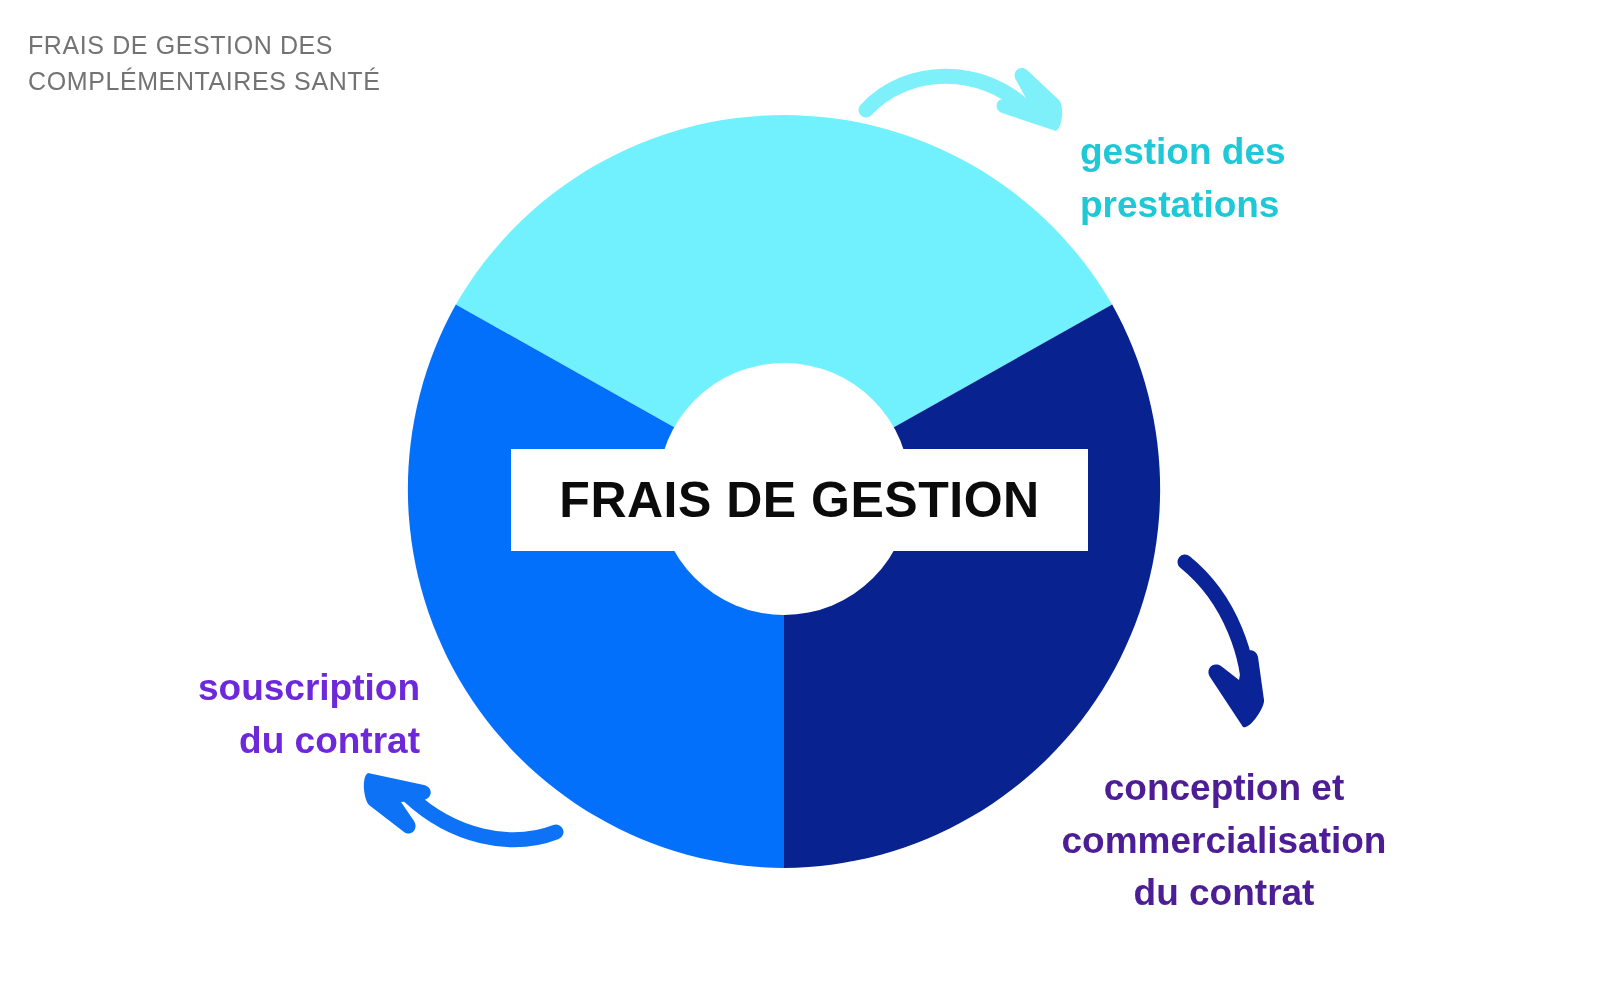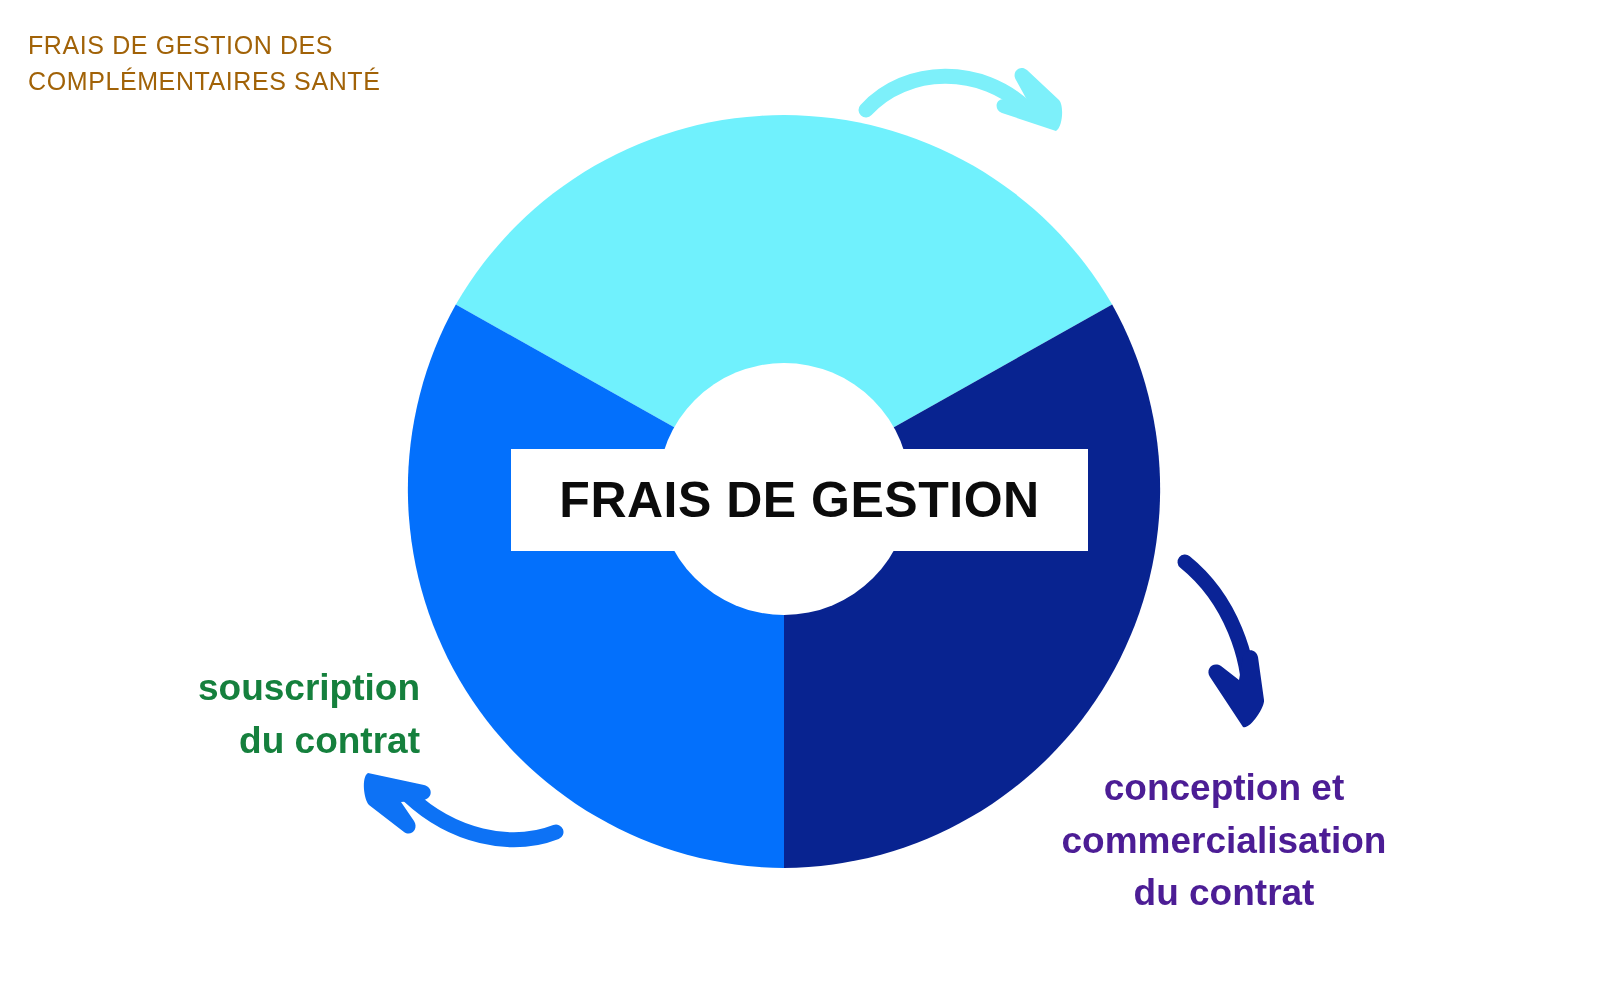--- a/index.html
+++ b/index.html
@@ -18,21 +18,21 @@
   
   #page-title {
     position: absolute;
     left: 28px;
     top: 28px;
     width: 420px;
     font-size: 25px;
     font-weight: 500;
     letter-spacing: 0.6px;
     line-height: 1.42;
-    color: #a16207;
+    color: #737373;
     text-transform: uppercase;
     white-space: pre-line;
   }
 
   
   #diagram-stage {
     position: absolute;
     left: 0;
     top: 0;
     width: 1600px;
@@ -128,20 +128,22 @@
     <g id="arrow-souscription">
       <path id="arrow-souscription-shaft" fill="none" stroke-width="15" stroke-linecap="round" d="M 556 832 C 510 850 452 836 409 796" stroke="#0d72f5"></path>
       <path id="arrow-souscription-head" stroke="none" d="M 368 773 L 424 785 C 433 787 433 798 424 800 L 401 802 L 414 821 C 419 829 411 837 404 832 L 369 805 C 364 800 361 777 368 773 Z" fill="#0d72f5"></path>
     </g>
   </svg>
 
   <div id="center-band" style="background: rgb(255, 255, 255);">
     <span id="center-band-label" style="color: rgb(11, 11, 11);">FRAIS DE GESTION</span>
   </div>
 
+  <div class="seg-label" id="label-prestations" style="color: rgb(30, 200, 214);">gestion des
+prestations</div>
 
   <div class="seg-label" id="label-conception" style="color: #4c1d95;">conception et
 commercialisation
 du contrat</div>
 
-  <div class="seg-label" id="label-souscription" style="color: #15803d;">souscription
+  <div class="seg-label" id="label-souscription" style="color: #6d28d9;">souscription
 du contrat</div>
 </div>
 
 </body></html>

